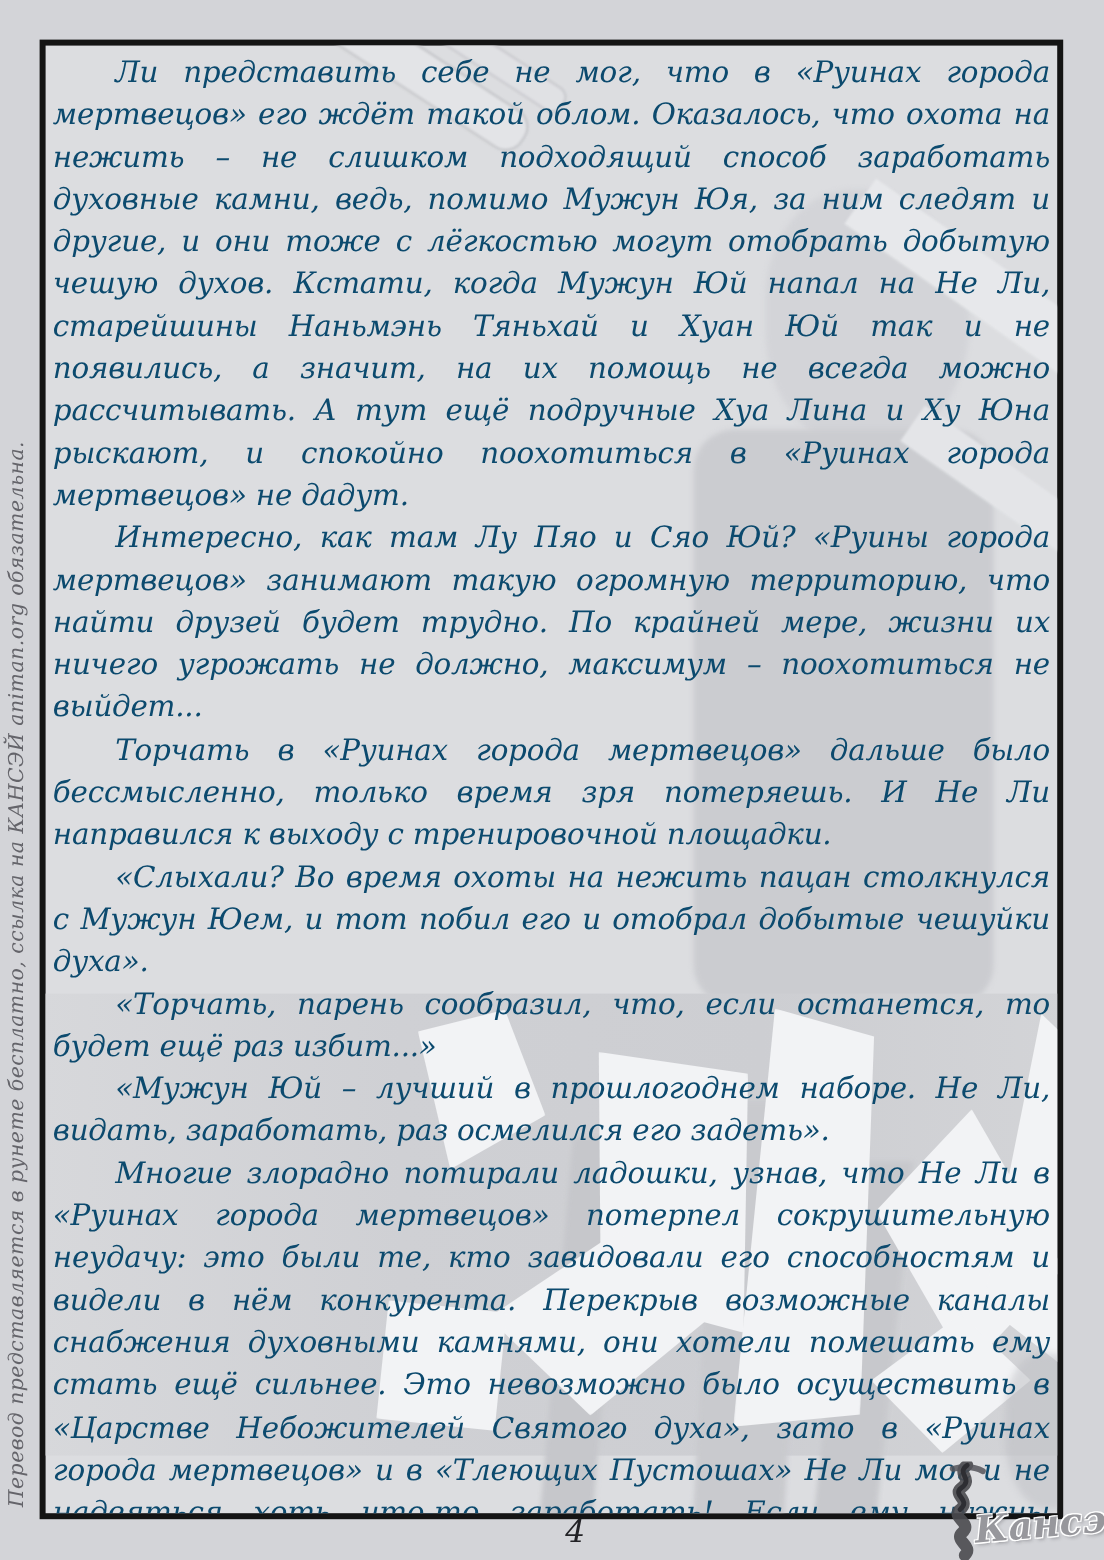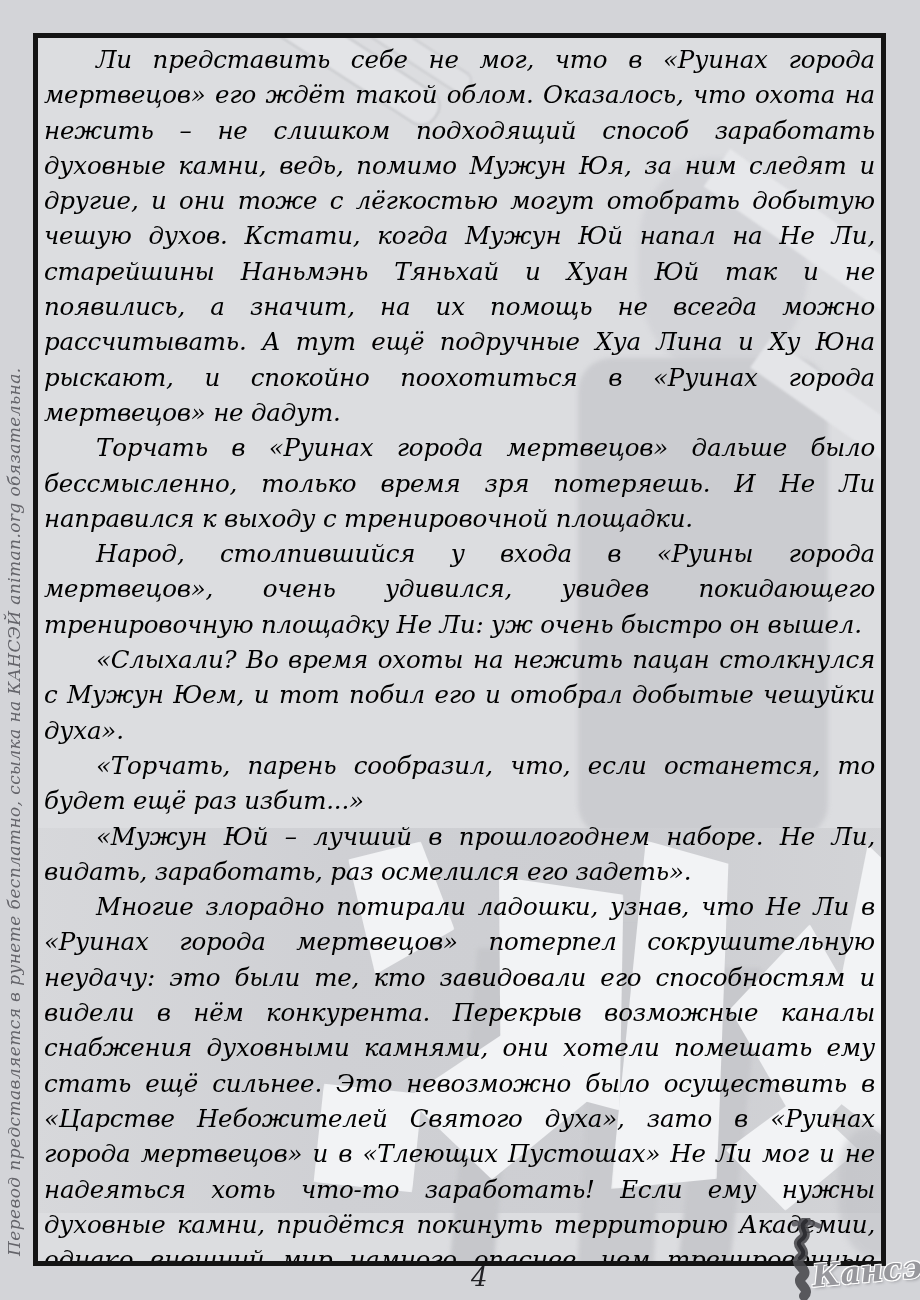--- a/index.html
+++ b/index.html
@@ -68,21 +68,21 @@
     background: #bcbdc2; border-radius: 40% 60% 50% 50%; opacity: .5; filter: blur(3px); }
 
   
   .text-block {
     position: absolute; z-index: 2;
     left: 6px; right: 6px; top: 4px; bottom: 2px;
     font-style: italic;
     font-size: 24.5px;
     line-height: 35.3px;
     letter-spacing: -0.2px;
-    color: #000000;
+    color: #0c4a6e;
     text-align: justify;
   }
   .text-block p { margin: 0; text-indent: 52px; }
 
   
   .sidebar-note {
     position: absolute; z-index: 3;
     left: 4px; top: 1256px;
     width: 1222px; height: 24px;
     transform: rotate(-90deg);
@@ -140,22 +140,22 @@
     <div class="g g4"></div>
     <div class="g g5"></div>
     <div class="g g6"></div>
     <div class="g g7"></div>
     <div class="g g8"></div>
     <div class="a-bush"></div>
   </div>
 
   <div class="text-block">
     <p>Ли представить себе не мог, что в «Руинах города мертвецов» его ждёт такой облом. Оказалось, что охота на нежить – не слишком подходящий способ заработать духовные камни, ведь, помимо Мужун Юя, за ним следят и другие, и они тоже с лёгкостью могут отобрать добытую чешую духов. Кстати, когда Мужун Юй напал на Не Ли, старейшины Наньмэнь Тяньхай и Хуан Юй так и не появились, а значит, на их помощь не всегда можно рассчитывать. А тут ещё подручные Хуа Лина и Ху Юна рыскают, и спокойно поохотиться в «Руинах города мертвецов» не дадут.</p>
+    <p>Интересно, как там Лу Пяо и Сяо Юй? «Руины города мертвецов» занимают такую огромную территорию, что найти друзей будет трудно. По крайней мере, жизни их ничего угрожать не должно, максимум – поохотиться не выйдет...</p>
     <p>Торчать в «Руинах города мертвецов» дальше было бессмысленно, только время зря потеряешь. И Не Ли направился к выходу с тренировочной площадки.</p>
-    <p>Народ, столпившийся у входа в «Руины города мертвецов», очень удивился, увидев покидающего тренировочную площадку Не Ли: уж очень быстро он вышел.</p>
     <p>«Слыхали? Во время охоты на нежить пацан столкнулся с Мужун Юем, и тот побил его и отобрал добытые чешуйки духа».</p>
     <p>«Торчать, парень сообразил, что, если останется, то будет ещё раз избит...»</p>
     <p>«Мужун Юй – лучший в прошлогоднем наборе. Не Ли, видать, заработать, раз осмелился его задеть».</p>
     <p>Многие злорадно потирали ладошки, узнав, что Не Ли в «Руинах города мертвецов» потерпел сокрушительную неудачу: это были те, кто завидовали его способностям и видели в нём конкурента. Перекрыв возможные каналы снабжения духовными камнями, они хотели помешать ему стать ещё сильнее. Это невозможно было осуществить в «Царстве Небожителей Святого духа», зато в «Руинах города мертвецов» и в «Тлеющих Пустошах» Не Ли мог и не надеяться хоть что-то заработать! Если ему нужны духовные камни, придётся покинуть территорию Академии, однако внешний мир намного опаснее, чем тренировочные площадки.</p>
   </div>
 </div>
 
 <div class="sidebar-note">Перевод представляется в рунете бесплатно, ссылка на КАНСЭЙ animan.org обязательна.</div>
 
 <div class="page-number">4</div>

